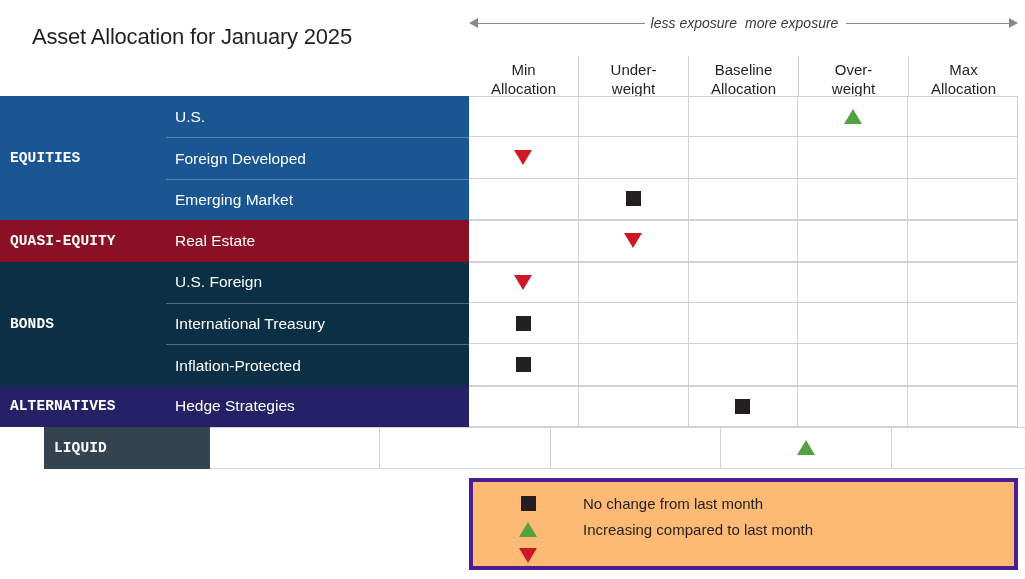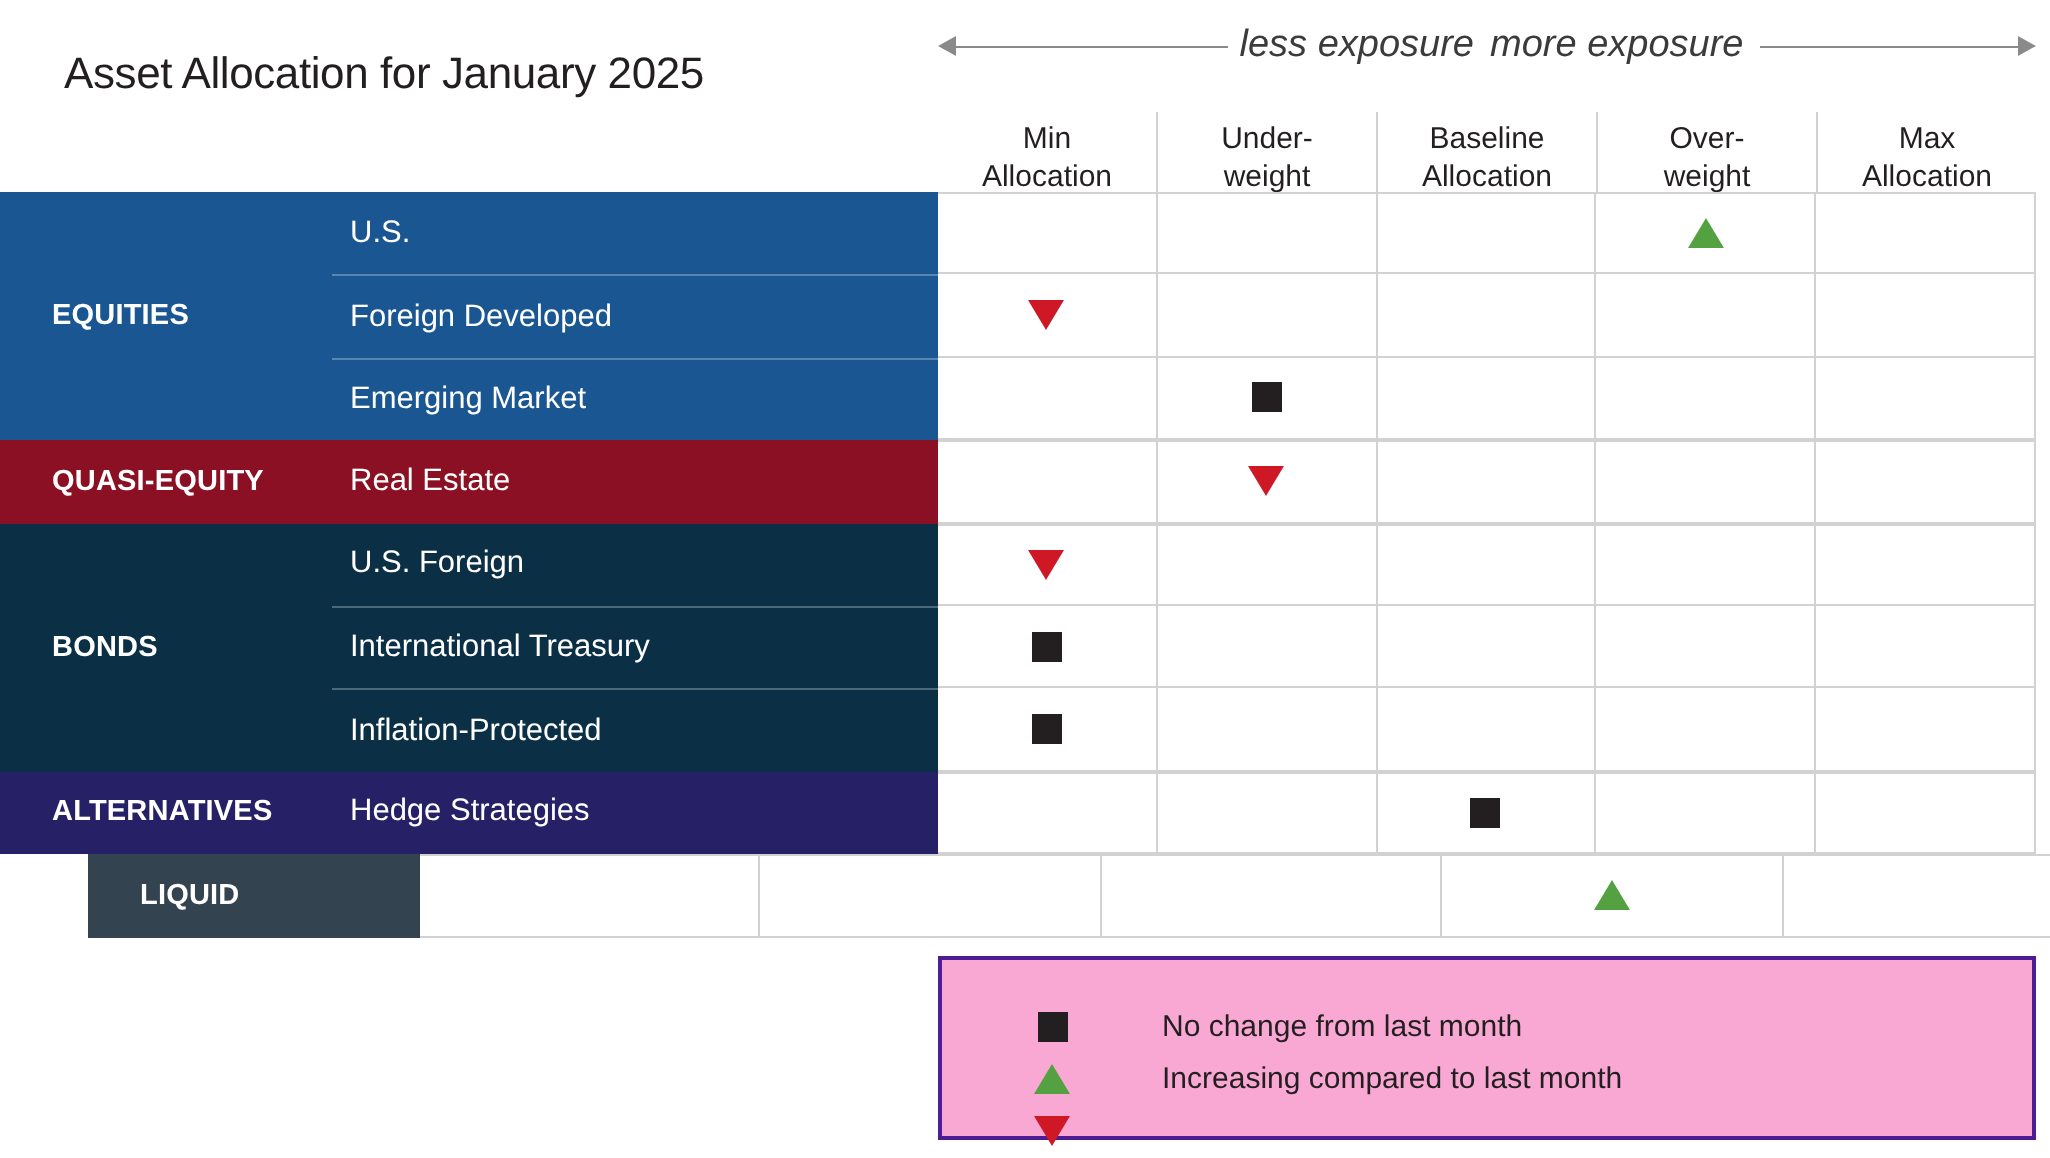--- a/index.html
+++ b/index.html
@@ -48,21 +48,21 @@
     position: absolute;
     top: 0;
     height: 30px;
     display: flex;
     align-items: center;
   }
   #exp-less { left: 0px; width: 274px; justify-content: flex-start; }
   #exp-more { left: 274px; width: 275px; justify-content: flex-start; }
   .exp-label {
     font-style: italic;
-    font-size: 19px;
+    font-size: 14px;
     color: #3b3b3b;
     white-space: nowrap;
   }
   .exp-line {
     height: 1px;
     background: #8a8a8a;
     flex: 1 1 auto;
   }
   .arrow-head {
     width: 0; height: 0;
@@ -112,26 +112,27 @@
     height: 372px;
   }
   .group {
     display: flex;
     width: 100%;
   }
   .group-name {
     flex: 0 0 166px;
     display: flex;
     align-items: center;
-    padding-left: 26px;
+    padding-left: 10px;
     box-sizing: border-box;
     font-size: 14.5px;
     font-weight: bold;
     color: #ffffff;
     letter-spacing: 0.1px;
+    font-family: Liberation Mono, monospace;
   }
   .group-rows {
     flex: 1 1 auto;
   }
   .row {
     display: flex;
     height: 41.4px;
     box-sizing: border-box;
   }
   .row + .row .row-label { border-top: 1px solid rgba(255,255,255,0.28); }
@@ -183,24 +184,24 @@
     display: block;
   }
 
   
   #legend {
     position: absolute;
     left: 469px;
     top: 478px;
     width: 549px;
     height: 92px;
-    border: 2px solid #4c1d95;
-    background: #f9a8d4;
-    box-sizing: border-box;
-    padding-top: 20px;
+    border: 4px solid #4c1d95;
+    background: #fdba74;
+    box-sizing: border-box;
+    padding-top: 8px;
   }
   .legend-row {
     display: flex;
     align-items: center;
     height: 26px;
   }
   .legend-marker {
     flex: 0 0 110px;
     display: flex;
     align-items: center;

